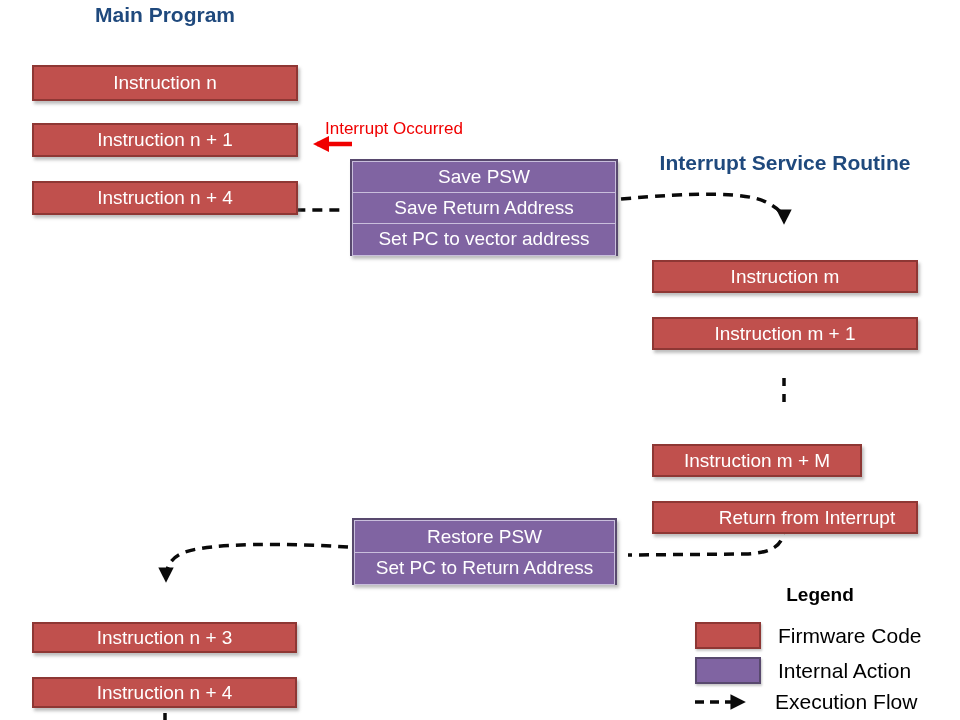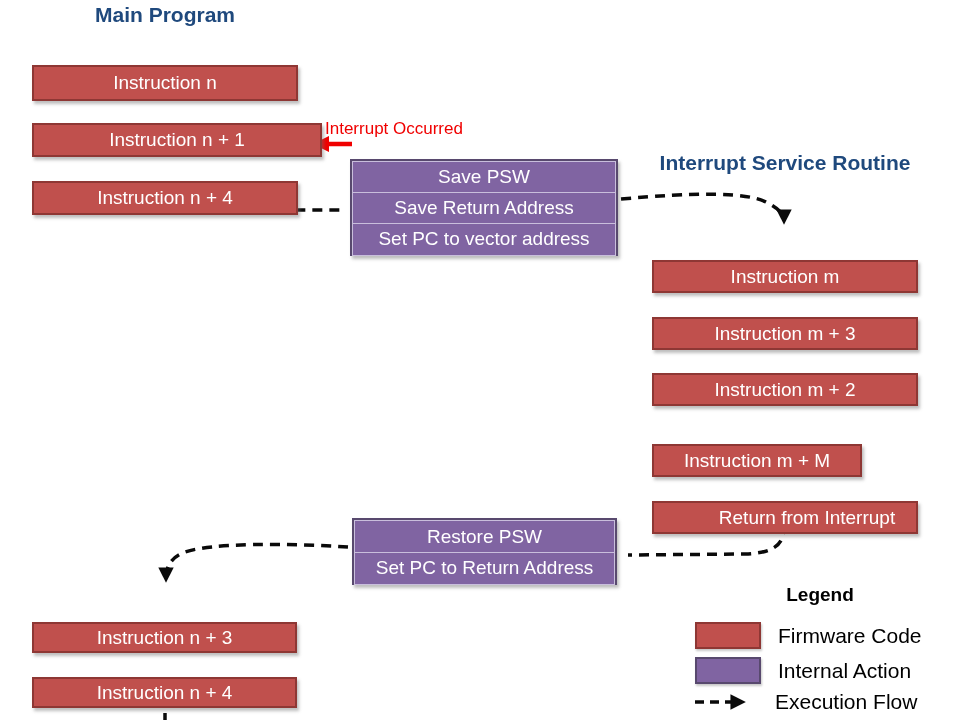--- a/index.html
+++ b/index.html
@@ -68,32 +68,31 @@
     </g>
     <path d="M352 144 L317 144" stroke="#F00000" stroke-width="4.5" fill="none" marker-end="url(#ahr)"></path>
   </svg>
 
   <div class="title" style="left:30px;top:3px;width:270px;">Main Program</div>
   <div class="title" style="left:640px;top:151px;width:290px;">Interrupt Service Routine</div>
 
   <div class="annotation" style="left:325px;top:119px;">Interrupt Occurred</div>
 
   <div class="fw-box" style="left:32px;top:35px;width:266px;height:36px;">Instruction n</div>
-  <div class="fw-box" style="left:32px;top:93px;width:290px;height:34px;">Instruction n + 1</div>
+  <div class="fw-box" style="left:32px;top:93px;width:266px;height:34px;">Instruction n + 1</div>
   <div class="fw-box" style="left:32px;top:151px;width:266px;height:34px;">Instruction n + 4</div>
 
   <div class="ia-group" style="left:350px;top:159px;width:268px;height:97px;">
     <div class="ia-row">Save PSW</div>
     <div class="ia-row">Save Return Address</div>
     <div class="ia-row">Set PC to vector address</div>
   </div>
 
   <div class="fw-box" style="left:652px;top:230px;width:266px;height:33px;">Instruction m</div>
-  <div class="fw-box" style="left:652px;top:287px;width:266px;height:33px;">Instruction m + 3</div>
-  <div class="fw-box" style="left:652px;top:343px;width:266px;height:33px;">Instruction m + 2</div>
+  <div class="fw-box" style="left:652px;top:287px;width:266px;height:33px;">Instruction m + 1</div>
   <div class="fw-box" style="left:652px;top:414px;width:210px;height:33px;">Instruction m + M</div>
   <div class="fw-box" style="left:652px;top:471px;width:266px;height:33px;padding-left:44px;">Return from Interrupt</div>
 
   <div class="ia-group" style="left:352px;top:518px;width:265px;height:67px;">
     <div class="ia-row">Restore PSW</div>
     <div class="ia-row">Set PC to Return Address</div>
   </div>
 
   <div class="fw-box" style="left:32px;top:592px;width:265px;height:31px;">Instruction n + 3</div>
   <div class="fw-box" style="left:32px;top:647px;width:265px;height:31px;">Instruction n + 4</div>

